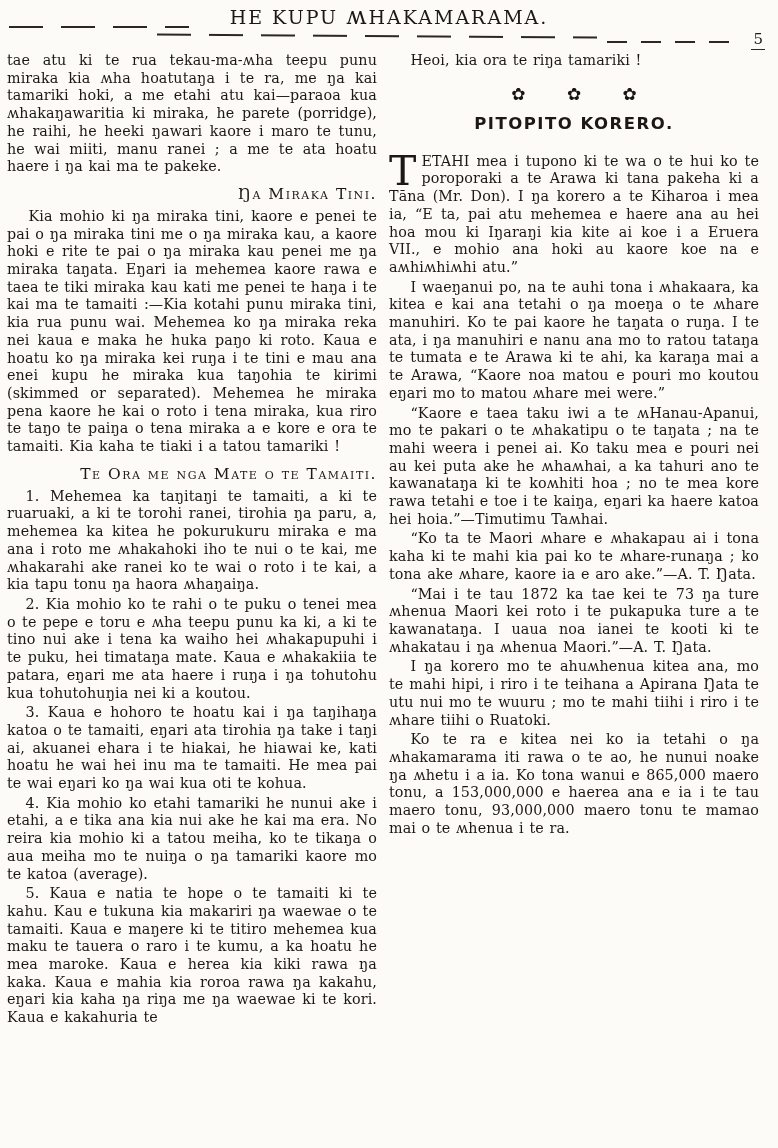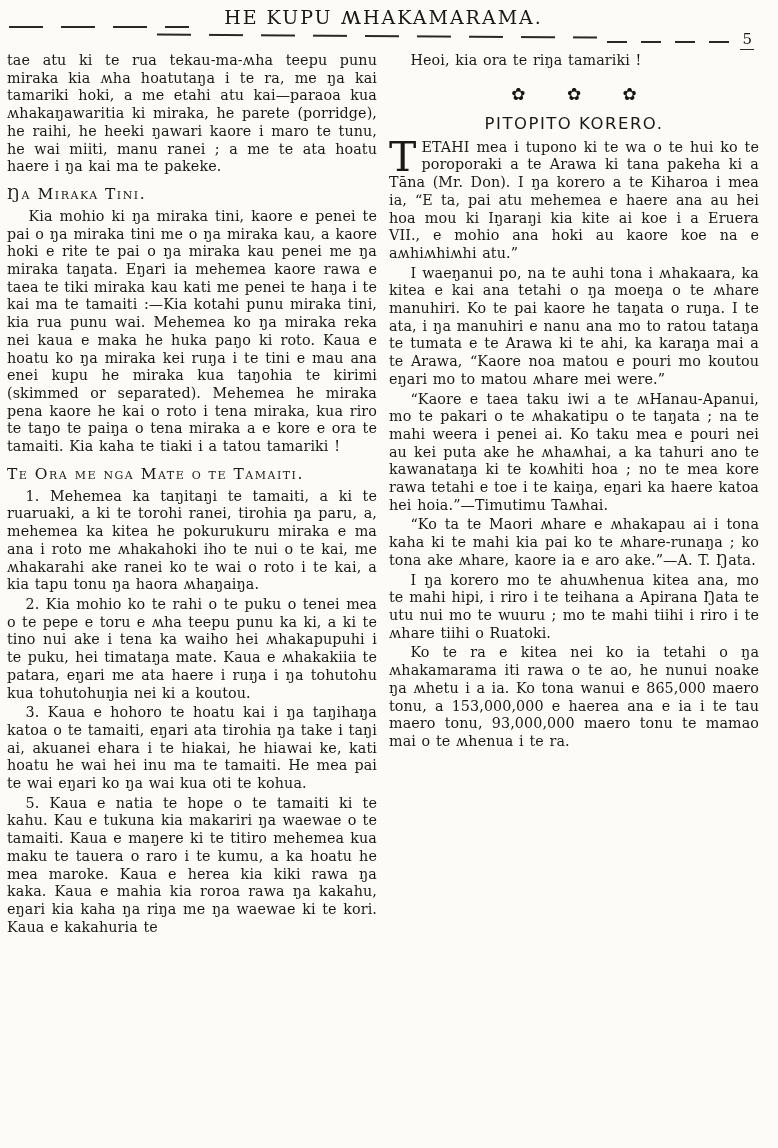--- a/index.html
+++ b/index.html
@@ -3,21 +3,21 @@
 <meta charset="utf-8">
 <style>
   html,body{margin:0;padding:0;}
   body{
     width:778px;height:1148px;
     background:#fcfbf8;
     font-family:"DejaVu Serif","Liberation Serif",serif;
     color:#1d1813;
     overflow:hidden;
   }
-  .page{position:relative;width:778px;height:1069px;box-sizing:border-box;padding:4px 18px 0 7px;}
+  .page{position:relative;width:778px;height:1069px;box-sizing:border-box;padding:4px 7px 0 7px;}
   
   .masthead{position:relative;height:46px;}
   .masthead-title{
     text-align:center;font-size:19px;letter-spacing:2px;font-weight:500;
     padding-top:2px;white-space:nowrap;
   }
   .title-wh{font-size:1.25em;line-height:0;}
   .rule-frag{
     position:absolute;height:2px;background:transparent;
     background-image:repeating-linear-gradient(90deg,#2c2722 0 34px,transparent 34px 52px);
@@ -32,32 +32,32 @@
   
   .columns{display:flex;gap:12px;margin-top:2px;}
   .col{width:370px;box-sizing:border-box;}
   p{
     margin:0 0 2px 0;font-size:14.3px;line-height:17.7px;
     text-align:justify;letter-spacing:0.1px;word-spacing:1px;
   }
   p.indent{text-indent:1.5em;}
   p.numbered{text-indent:1.3em;}
   .subhead{
-    text-align:left;font-variant:small-caps;font-size:15.5px;
+    text-align:right;font-variant:small-caps;font-size:15.5px;
     letter-spacing:1.5px;margin:9px 0 5px 0;text-indent:0;
   }
   .ornaments{
     text-align:center;font-size:17px;letter-spacing:0;
     margin:14px 0 6px 0;color:#191510;
   }
   .ornaments span{margin:0 18px;}
   .section-head{
     text-align:center;font-family:"DejaVu Sans","Liberation Sans",sans-serif;
-    font-weight:normal;font-size:16.5px;letter-spacing:1.5px;
-    margin:10px 0 6px 0;text-indent:0;
+    font-weight:bold;font-size:16.5px;letter-spacing:1.5px;
+    margin:10px 0 20px 0;text-indent:0;
   }
   .dropcap{
     float:left;font-size:41px;line-height:32px;
     padding:2px 5px 0 0;font-weight:500;
   }
 </style>
 </head>
 <body>
 
 <div class="page">
@@ -77,37 +77,39 @@
 
       <div class="subhead">Ŋa Miraka Tini.</div>
 
       <p class="indent">Kia mohio ki ŋa miraka tini, kaore e penei te pai o ŋa miraka tini me o ŋa miraka kau, a kaore hoki e rite te pai o ŋa miraka kau penei me ŋa miraka taŋata.  Eŋari ia mehemea kaore rawa e taea te tiki miraka kau kati me penei te haŋa i te kai ma te tamaiti :—Kia kotahi punu miraka tini, kia rua punu wai. Mehemea ko ŋa miraka reka nei kaua e maka he huka paŋo ki roto.  Kaua e hoatu ko ŋa miraka kei ruŋa i te tini e mau ana enei kupu he miraka kua taŋohia te kirimi (skimmed or separated).  Mehemea he miraka pena kaore he kai o roto i tena miraka, kua riro te taŋo te paiŋa o tena miraka a e kore e ora te tamaiti. Kia kaha te tiaki i a tatou tamariki !</p>
 
       <div class="subhead">Te Ora me nga Mate o te Tamaiti.</div>
 
       <p class="numbered">1.  Mehemea ka taŋitaŋi te tamaiti, a ki te ruaruaki, a ki te torohi ranei, tirohia ŋa paru, a, mehemea ka kitea he pokurukuru miraka e ma ana i roto me ʍhakahoki iho te nui o te kai, me ʍhakarahi ake ranei ko te wai o roto i te kai, a kia tapu tonu ŋa haora ʍhaŋaiŋa.</p>
       <p class="numbered">2.  Kia mohio ko te rahi o te puku o tenei mea o te pepe e toru e ʍha teepu punu ka ki, a ki te tino nui ake i tena ka waiho hei ʍhakapupuhi i te puku, hei timataŋa mate.  Kaua e ʍhakakiia te patara, eŋari me ata haere i ruŋa i ŋa tohutohu kua tohutohuŋia nei ki a koutou.</p>
       <p class="numbered">3.  Kaua e hohoro te hoatu kai i ŋa taŋihaŋa katoa o te tamaiti, eŋari ata tirohia ŋa take i taŋi ai, akuanei ehara i te hiakai, he hiawai ke, kati hoatu he wai hei inu ma te tamaiti.  He mea pai te wai eŋari ko ŋa wai kua oti te kohua.</p>
+      <p class="numbered">4.  Kia mohio ko etahi tamariki he nunui ake i etahi, a e tika ana kia nui ake he kai ma era.  No reira kia mohio ki a tatou meiha, ko te tikaŋa o aua meiha mo te nuiŋa o ŋa tamariki kaore mo te katoa (average).</p>
       <p class="numbered">5.  Kaua e natia te hope o te tamaiti ki te kahu.  Kau e tukuna kia makariri ŋa waewae o te tamaiti.  Kaua e maŋere ki te titiro mehemea kua maku te tauera o raro i te kumu, a ka hoatu he mea maroke.  Kaua e herea kia kiki rawa ŋa kaka.  Kaua e mahia kia roroa rawa ŋa kakahu, eŋari kia kaha ŋa riŋa me ŋa waewae ki te kori.  Kaua e kakahuria te</p>
     </div>
 
     <div class="col">
       <p class="indent">Heoi, kia ora te riŋa tamariki !</p>
 
       <div class="ornaments">
         <span>✿</span>
         <span>✿</span>
         <span>✿</span>
       </div>
 
       <div class="section-head">PITOPITO KORERO.</div>
 
       <p><span class="dropcap">T</span><span>ETAHI mea i tupono ki te wa o te hui ko te poroporaki a te Arawa ki tana pakeha ki a Tāna (Mr. Don).  I ŋa korero a te Kiharoa i mea ia, “E ta, pai atu mehemea e haere ana au hei hoa mou ki Iŋaraŋi kia kite ai koe i a Eruera VII., e mohio ana hoki au kaore koe na e aʍhiʍhiʍhi atu.”</span></p>
 
       <p class="indent">I waeŋanui po, na te auhi tona i ʍhakaara, ka kitea e kai ana tetahi o ŋa moeŋa o te ʍhare manuhiri.  Ko te pai kaore he taŋata o ruŋa. I te ata, i ŋa manuhiri e nanu ana mo to ratou tataŋa te tumata e te Arawa ki te ahi, ka karaŋa mai a te Arawa, “Kaore noa matou e pouri mo koutou eŋari mo to matou ʍhare mei were.”</p>
       <p class="indent">“Kaore e taea taku iwi a te ʍHanau-Apanui, mo te pakari o te ʍhakatipu o te taŋata ;  na te mahi weera i penei ai.  Ko taku mea e pouri nei au kei puta ake he ʍhaʍhai, a ka tahuri ano te kawanataŋa ki te koʍhiti hoa ;  no te mea kore rawa tetahi e toe i te kaiŋa, eŋari ka haere katoa hei hoia.”—Timutimu Taʍhai.</p>
       <p class="indent">“Ko ta te Maori ʍhare e ʍhakapau ai i tona kaha ki te mahi kia pai ko te ʍhare-runaŋa ; ko tona ake ʍhare, kaore ia e aro ake.”—A. T. Ŋata.</p>
+      <p class="indent">“Mai i te tau 1872 ka tae kei te 73 ŋa ture ʍhenua Maori kei roto i te pukapuka ture a te kawanataŋa.  I uaua noa ianei te kooti ki te ʍhakatau i ŋa ʍhenua Maori.”—A. T. Ŋata.</p>
       <p class="indent">I ŋa korero mo te ahuʍhenua kitea ana, mo te mahi hipi, i riro i te teihana a Apirana Ŋata te utu nui mo te wuuru ;  mo te mahi tiihi i riro i te ʍhare tiihi o Ruatoki.</p>
       <p class="indent">Ko te ra e kitea nei ko ia tetahi o ŋa ʍhakamarama iti rawa o te ao, he nunui noake ŋa ʍhetu i a ia.  Ko tona wanui e 865,000 maero tonu, a 153,000,000 e haerea ana e ia i te tau maero tonu, 93,000,000 maero tonu te mamao mai o te ʍhenua i te ra.</p>
     </div>
 
   </div>
 </div>
 
 </body></html>

